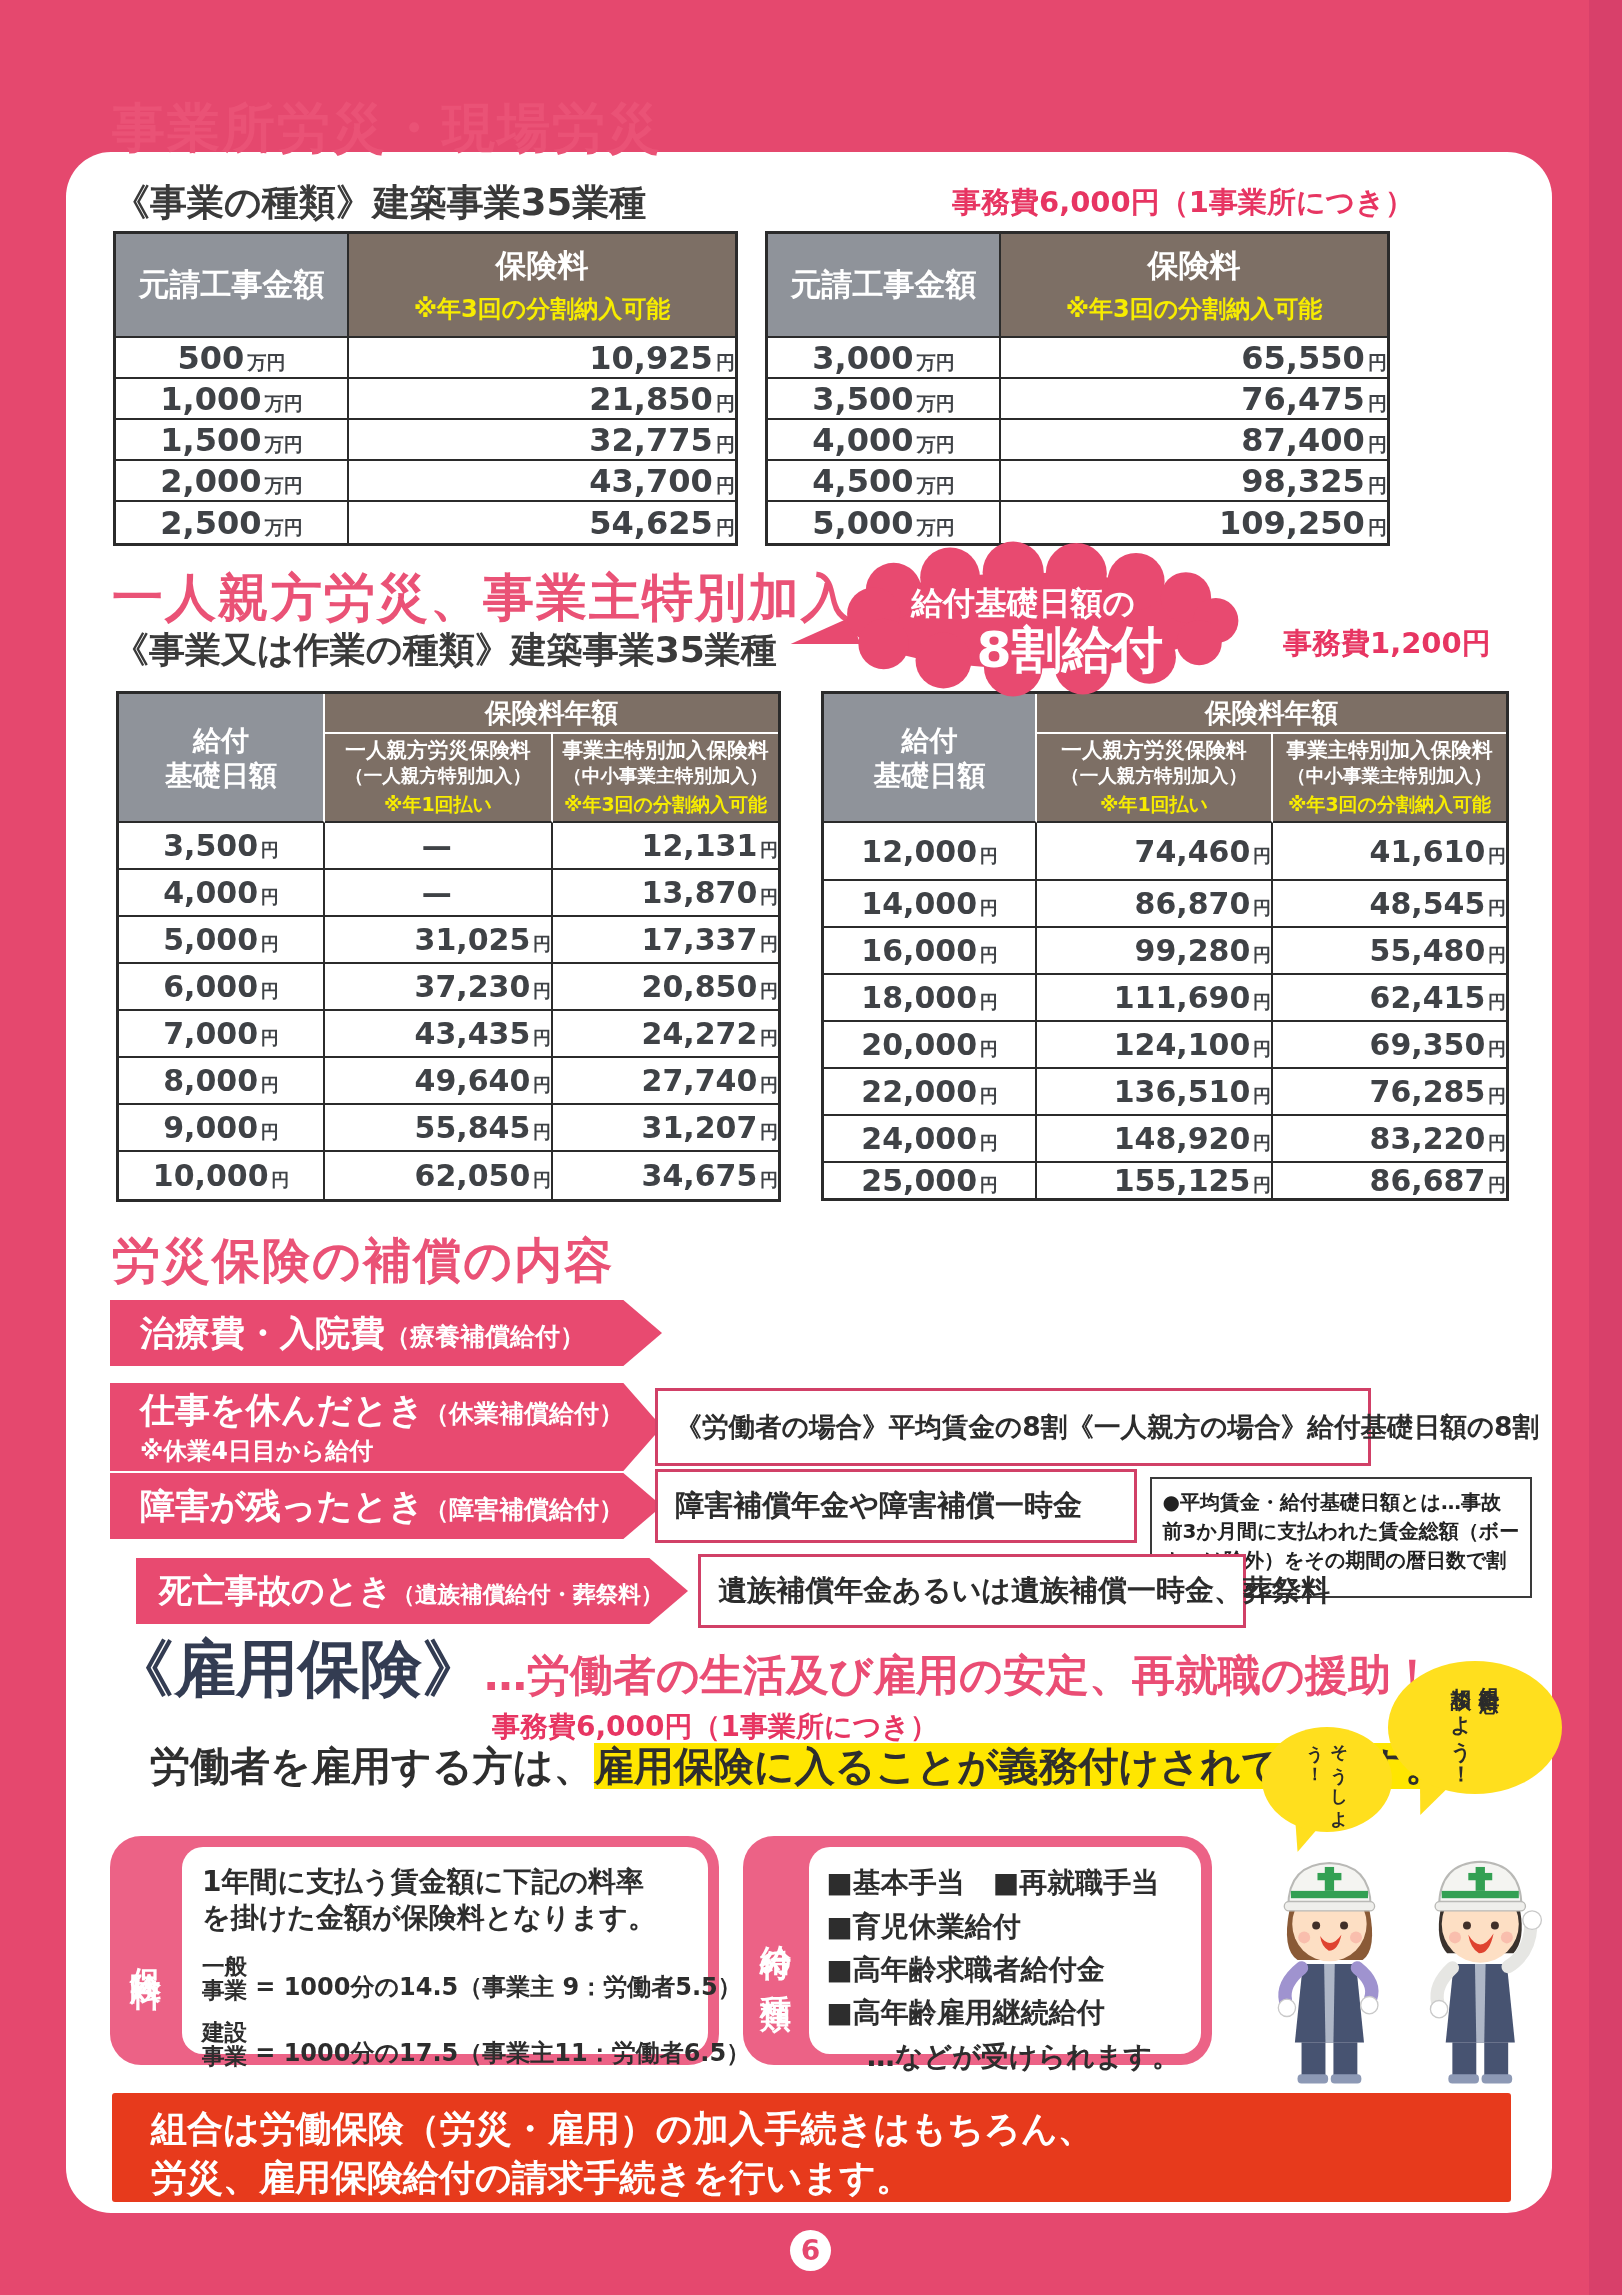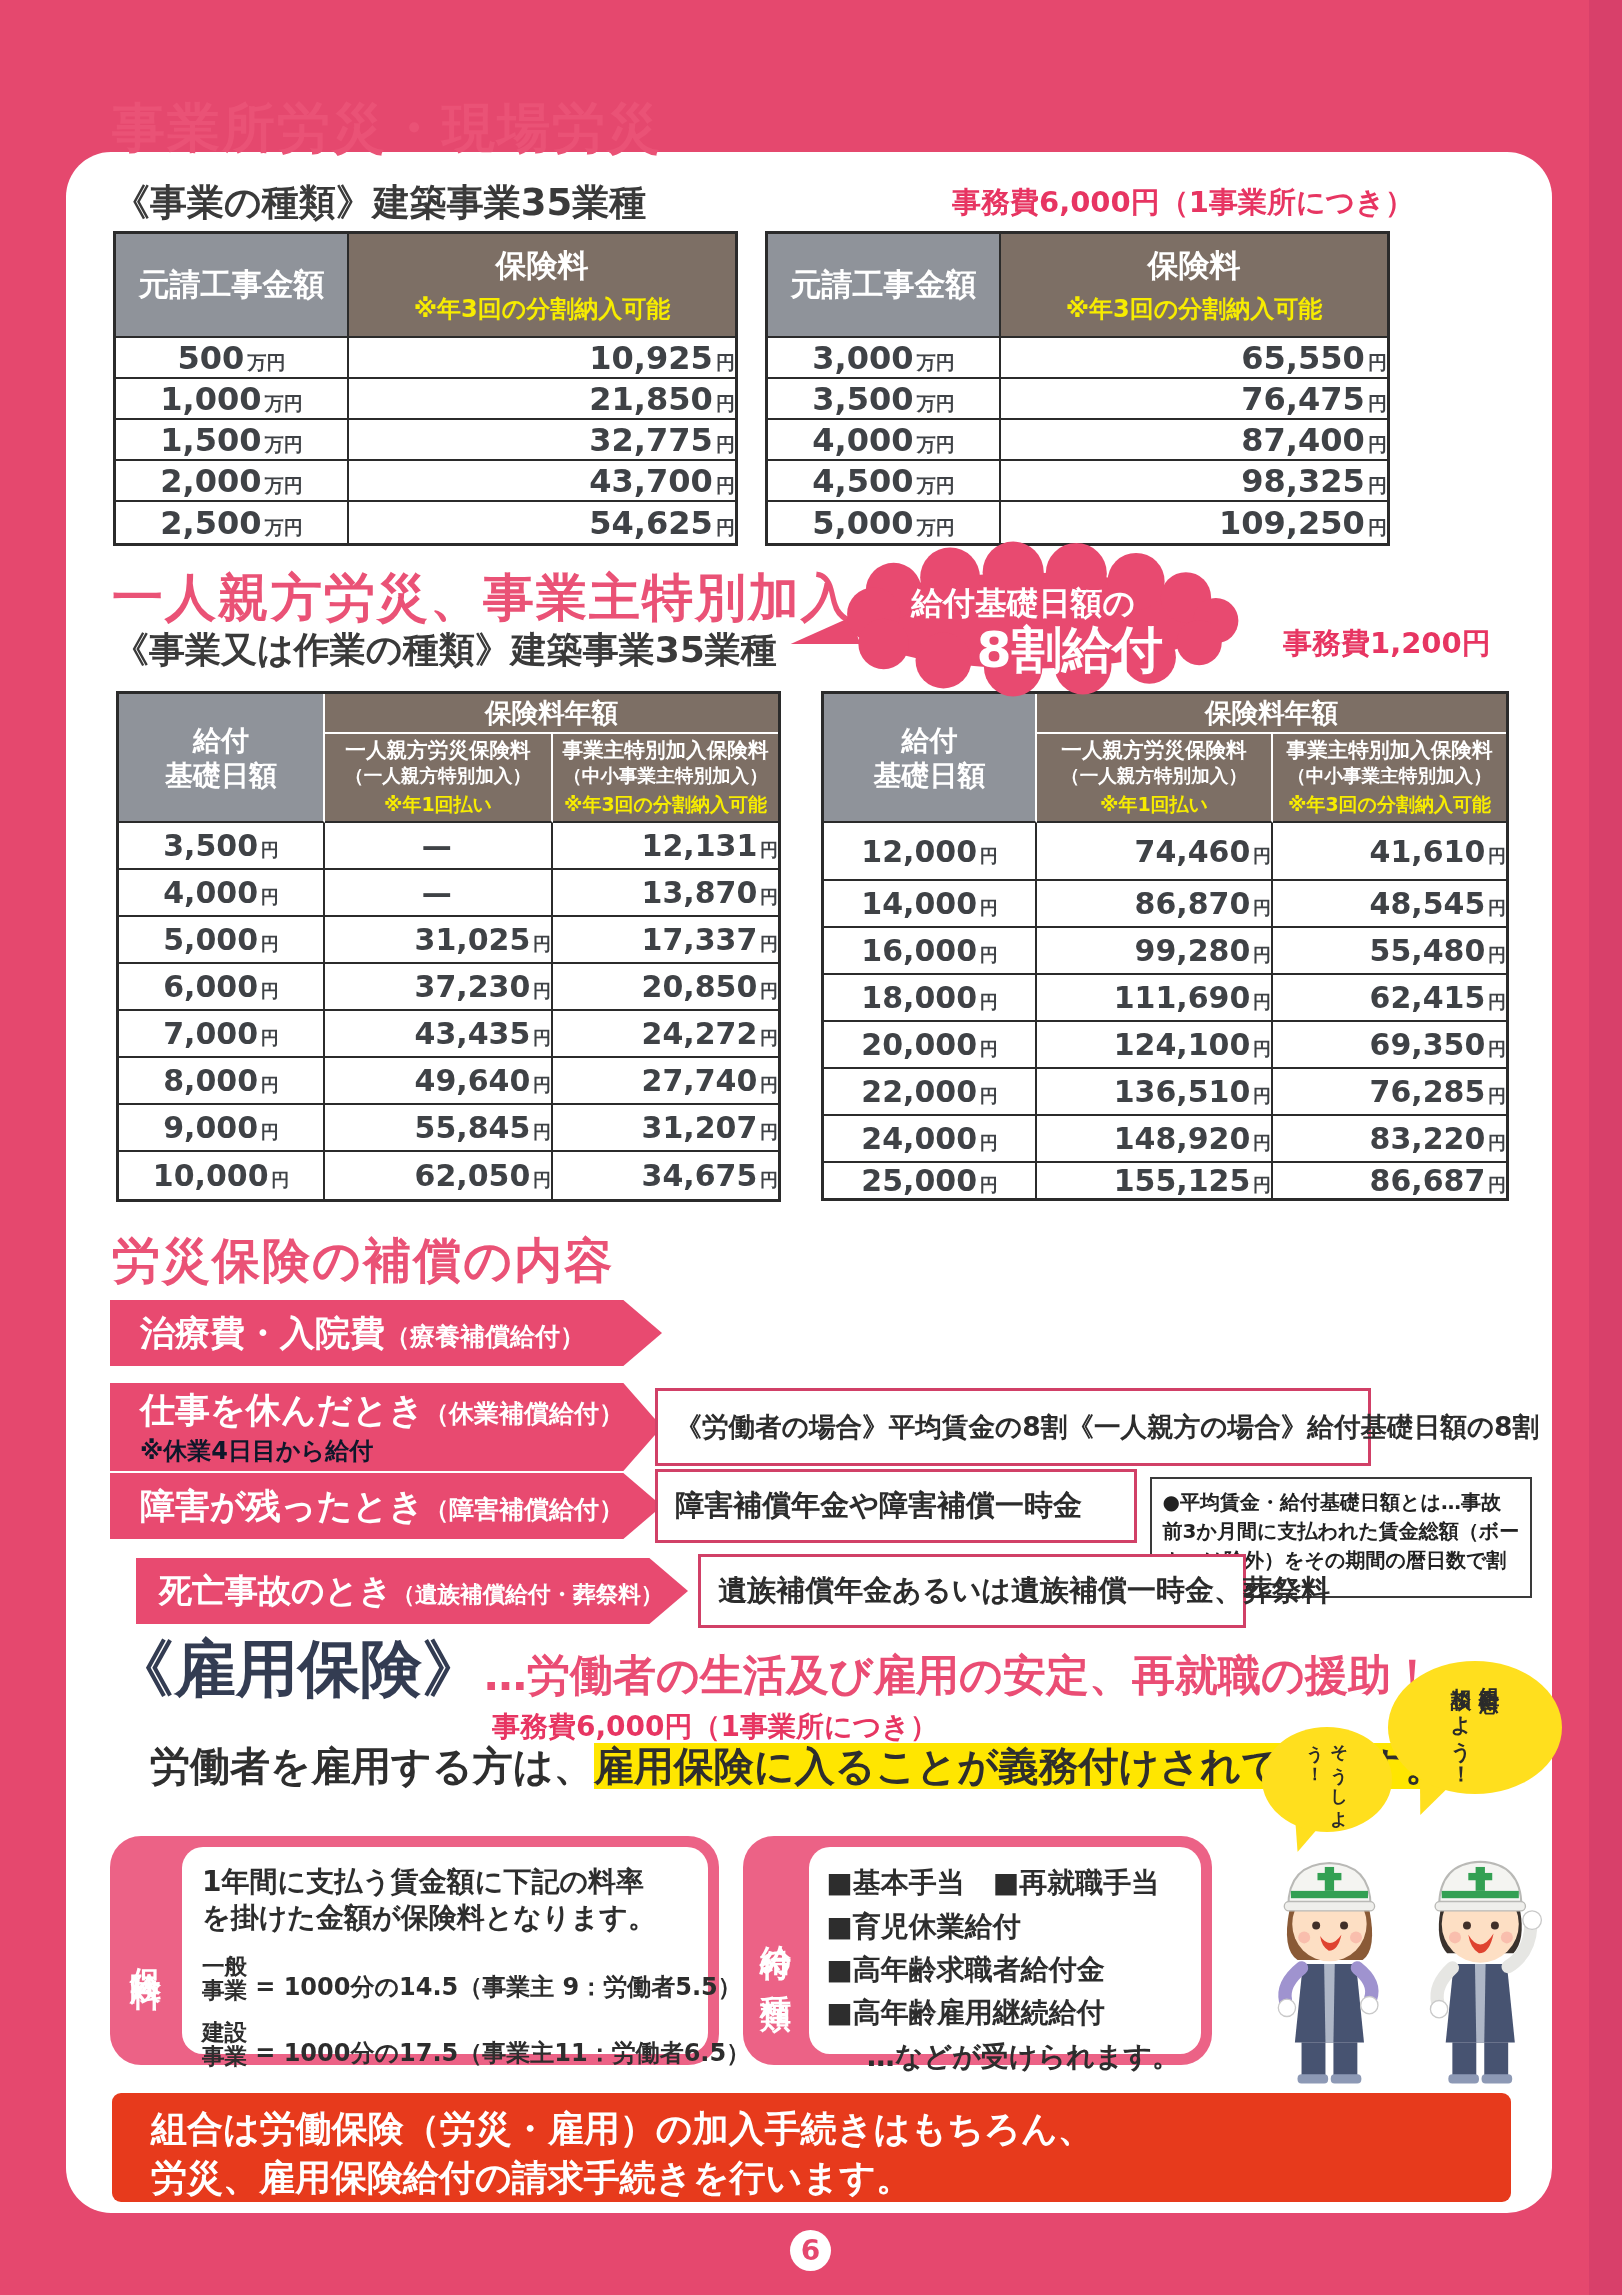--- a/index.html
+++ b/index.html
@@ -36,21 +36,21 @@
   
   #badge{position:absolute;left:784px;top:544px;width:465px;height:150px;overflow:visible;z-index:5;}
 
   
   .arrow{position:absolute;background:#e84a70;color:#fff;
          clip-path:polygon(0 0,93% 0,100% 50%,93% 100%,0 100%);
          display:flex;flex-direction:column;justify-content:center;padding-left:30px;box-sizing:border-box;}
   .arrow .l1{display:flex;align-items:baseline;white-space:nowrap;}
   .arrow .al{font-size:35px;font-weight:900;}
   .arrow .ap{font-size:25px;font-weight:900;}
-  .arrow .an{font-size:24px;font-weight:900;color:#0f172a;margin-top:1.3px;}
+  .arrow .an{font-size:24px;font-weight:900;color:#ffffff;margin-top:1.3px;}
   .cbox{position:absolute;background:#fff;border:3.3px solid #d14067;display:flex;align-items:center;
         padding:0 17.3px;box-sizing:border-box;font-weight:900;color:#2c2c2c;white-space:nowrap;}
   #notebox{position:absolute;left:1150px;top:1477px;width:382px;height:121px;background:#fff;
            border:2.7px solid #3a3a3a;font-size:20px;font-weight:700;color:#222;
            padding:9.3px 10.6px;line-height:1.45;box-sizing:border-box;}
 
   
   #emp-title{position:absolute;left:112px;top:1627px;display:flex;align-items:baseline;white-space:nowrap;}
   #emp-title .t1{font-size:62px;font-weight:900;color:#333c52;}
   #emp-title .t2{font-size:43px;font-weight:900;color:#ea4d74;}
@@ -70,21 +70,21 @@
   .gline{font-size:28px;font-weight:900;color:#2d2d2d;line-height:1.55;white-space:nowrap;}
   .gline.last{text-align:right;padding-right:4px;}
 
   .bubble{position:absolute;background:#ffdf1e;border-radius:50%;display:flex;align-items:center;justify-content:center;z-index:6;}
   .btext{font-weight:700;color:#2b2b2b;letter-spacing:2px;}
   .btext span{display:block;}
   .tail{position:absolute;background:#ffdf1e;clip-path:polygon(0 0,100% 0,25% 100%);z-index:5;}
 
   #workers{position:absolute;left:1263px;top:1823px;width:299px;height:266px;z-index:4;}
 
-  #redbox{position:absolute;left:112px;top:2093px;width:1399px;height:109px;background:#e73a1c;border-radius:9px;
+  #redbox{position:absolute;left:112px;top:2093px;width:1399px;height:109px;background:#e73a1c;border-radius:3px;
           color:#fff;font-weight:900;font-size:36px;line-height:1.38;padding:10.6px 0 0 39px;box-sizing:border-box;white-space:nowrap;}
   #pagenum{position:absolute;left:790px;top:2230px;width:41px;height:41px;background:#fff;border-radius:50%;
            color:#e5486e;font-weight:900;font-size:28px;display:flex;align-items:center;justify-content:center;}
 </style>
 </head>
 <body>
 
 <div id="page">
   <div id="edge-shade"></div>
   <div id="panel"></div>

